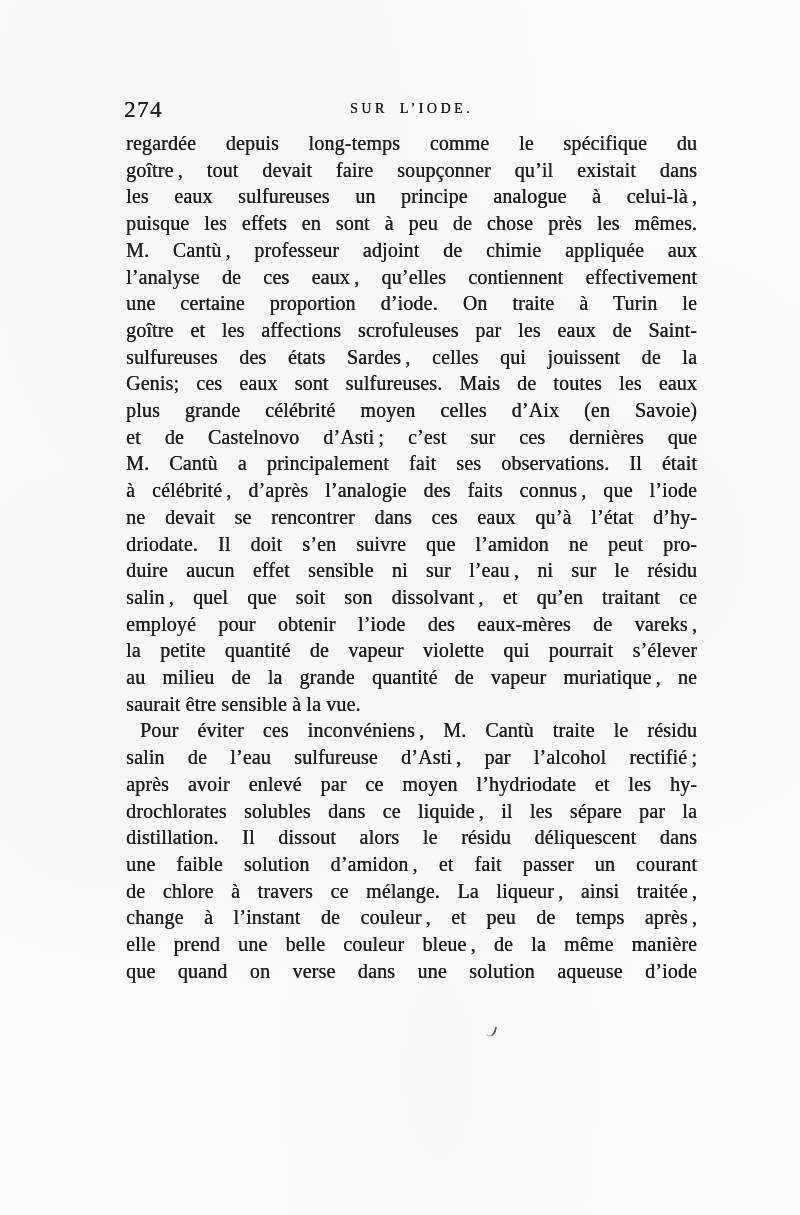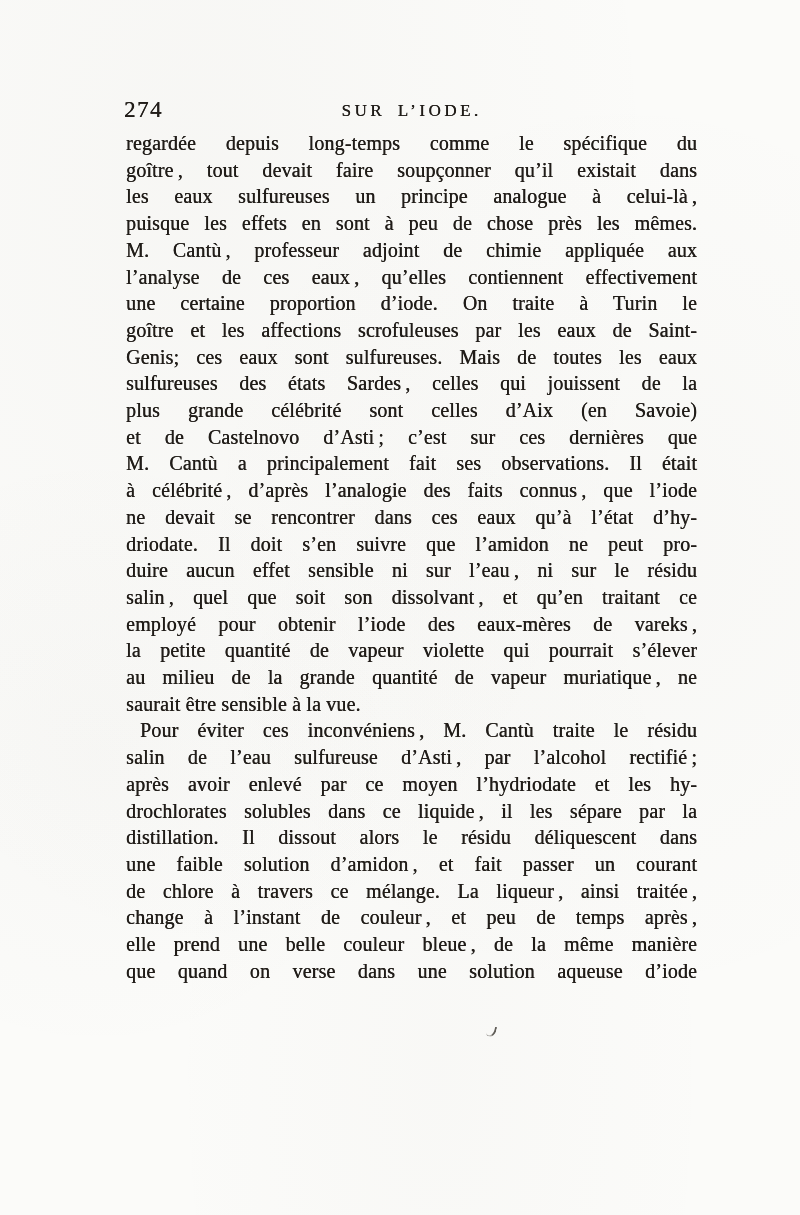--- a/index.html
+++ b/index.html
@@ -34,21 +34,21 @@
     top: 1px;
     font-size: 23px;
     letter-spacing: 1.5px;
     text-shadow: 0.35px 0 0 currentColor;
   }
   .running-title {
     position: absolute;
     left: 50%;
     transform: translateX(-50%);
     top: 5px;
-    font-size: 17px;
+    font-size: 14px;
     letter-spacing: 3.5px;
     word-spacing: 5px;
     white-space: nowrap;
     text-shadow: 0.3px 0 0 currentColor;
   }
   .text-body {
     position: absolute;
     top: 130px;
     left: 126px;
     width: 571px;
@@ -87,23 +87,23 @@
   <div class="text-body">
       <div class="paragraph">
         <div class="line">regardée depuis long-temps comme le spécifique du</div>
         <div class="line">goître , tout devait faire soupçonner qu’il existait dans</div>
         <div class="line">les eaux sulfureuses un principe analogue à celui-là ,</div>
         <div class="line">puisque les effets en sont à peu de chose près les mêmes.</div>
         <div class="line">M. Cantù , professeur adjoint de chimie appliquée aux</div>
         <div class="line">l’analyse de ces eaux , qu’elles contiennent effectivement</div>
         <div class="line">une certaine proportion d’iode. On traite à Turin le</div>
         <div class="line">goître et les affections scrofuleuses par les eaux de Saint-</div>
+        <div class="line">sulfureuses des états Sardes , celles qui jouissent de la</div>
         <div class="line">Genis; ces eaux sont sulfureuses. Mais de toutes les eaux</div>
-        <div class="line">sulfureuses des états Sardes , celles qui jouissent de la</div>
-        <div class="line">plus grande célébrité sont celles d’Aix (en Savoie)</div>
+        <div class="line">plus grande célébrité moyen celles d’Aix (en Savoie)</div>
         <div class="line">et de Castelnovo d’Asti ; c’est sur ces dernières que</div>
         <div class="line">M. Cantù a principalement fait ses observations. Il était</div>
         <div class="line">à célébrité , d’après l’analogie des faits connus , que l’iode</div>
         <div class="line">ne devait se rencontrer dans ces eaux qu’à l’état d’hy-</div>
         <div class="line">driodate. Il doit s’en suivre que l’amidon ne peut pro-</div>
         <div class="line">duire aucun effet sensible ni sur l’eau , ni sur le résidu</div>
         <div class="line">salin , quel que soit son dissolvant , et qu’en traitant ce</div>
         <div class="line">employé pour obtenir l’iode des eaux-mères de vareks ,</div>
         <div class="line">la petite quantité de vapeur violette qui pourrait s’élever</div>
         <div class="line">au milieu de la grande quantité de vapeur muriatique , ne</div>

